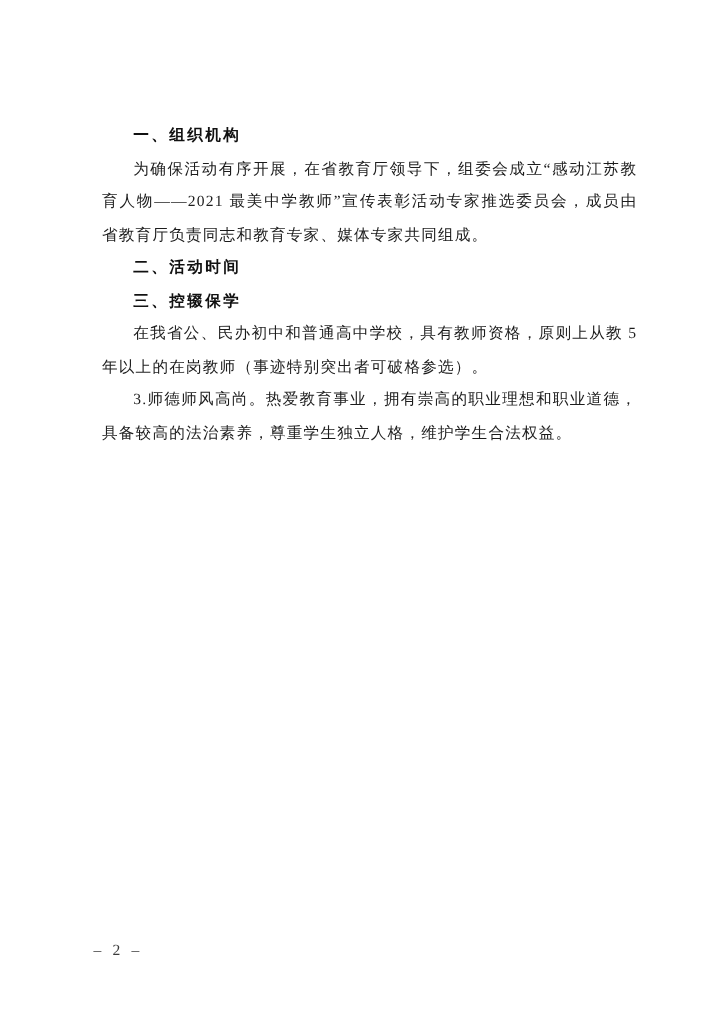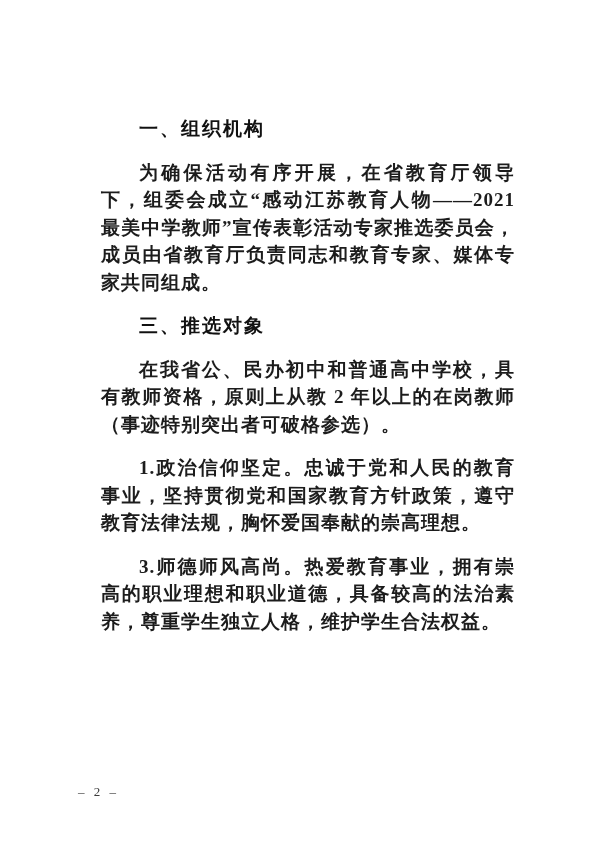--- a/index.html
+++ b/index.html
@@ -17,39 +17,39 @@
     color: #1a1a1a;
   }
   .doc-body {
     position: absolute;
     left: 85px;
     top: 99px;
     width: 446px;
   }
   .doc-body p,
   .doc-body h2 {
-    margin: 16px;
+    margin: 0;
     padding: 0;
-    font-size: 19px;
+    font-size: 13px;
     line-height: 27.5px;
     text-indent: 2em;
     text-align: justify;
     text-justify: inter-ideograph;
     letter-spacing: 1px;
     word-break: break-all;
   }
   .doc-body h2 {
     font-family: "Liberation Sans", "DejaVu Sans", sans-serif;
     font-weight: bold;
     color: #111111;
     letter-spacing: 2px;
   }
   .doc-body p {
     font-family: "Liberation Serif", "DejaVu Serif", serif;
-    font-weight: bold;
+    font-weight: normal;
     color: #1c1c1c;
   }
   .page-number {
     position: absolute;
     left: 78px;
     top: 784px;
     font-family: "Liberation Serif", "DejaVu Serif", serif;
     font-size: 13px;
     letter-spacing: 3px;
     color: #3a3a3a;
@@ -57,23 +57,23 @@
 </style>
 </head>
 <body>
 
 <div class="page">
   <div class="doc-body">
 
     <h2>一、组织机构</h2>
     <p>为确保活动有序开展，在省教育厅领导下，组委会成立“感动江苏教育人物——2021 最美中学教师”宣传表彰活动专家推选委员会，成员由省教育厅负责同志和教育专家、媒体专家共同组成。</p>
 
+    <h2>二、活动时间</h2>
 
-    <h2>三、推选对象</h2>
-    <p>在我省公、民办初中和普通高中学校，具有教师资格，原则上从教 2 年以上的在岗教师（事迹特别突出者可破格参选）。</p>
+    <h2>三、控辍保学</h2>
+    <p>在我省公、民办初中和普通高中学校，具有教师资格，原则上从教 5 年以上的在岗教师（事迹特别突出者可破格参选）。</p>
 
-    <p>1.政治信仰坚定。忠诚于党和人民的教育事业，坚持贯彻党和国家教育方针政策，遵守教育法律法规，胸怀爱国奉献的崇高理想。</p>
     <p>3.师德师风高尚。热爱教育事业，拥有崇高的职业理想和职业道德，具备较高的法治素养，尊重学生独立人格，维护学生合法权益。</p>
 
   </div>
 
   <div class="page-number">– 2 –</div>
 </div>
 
 </body></html>

